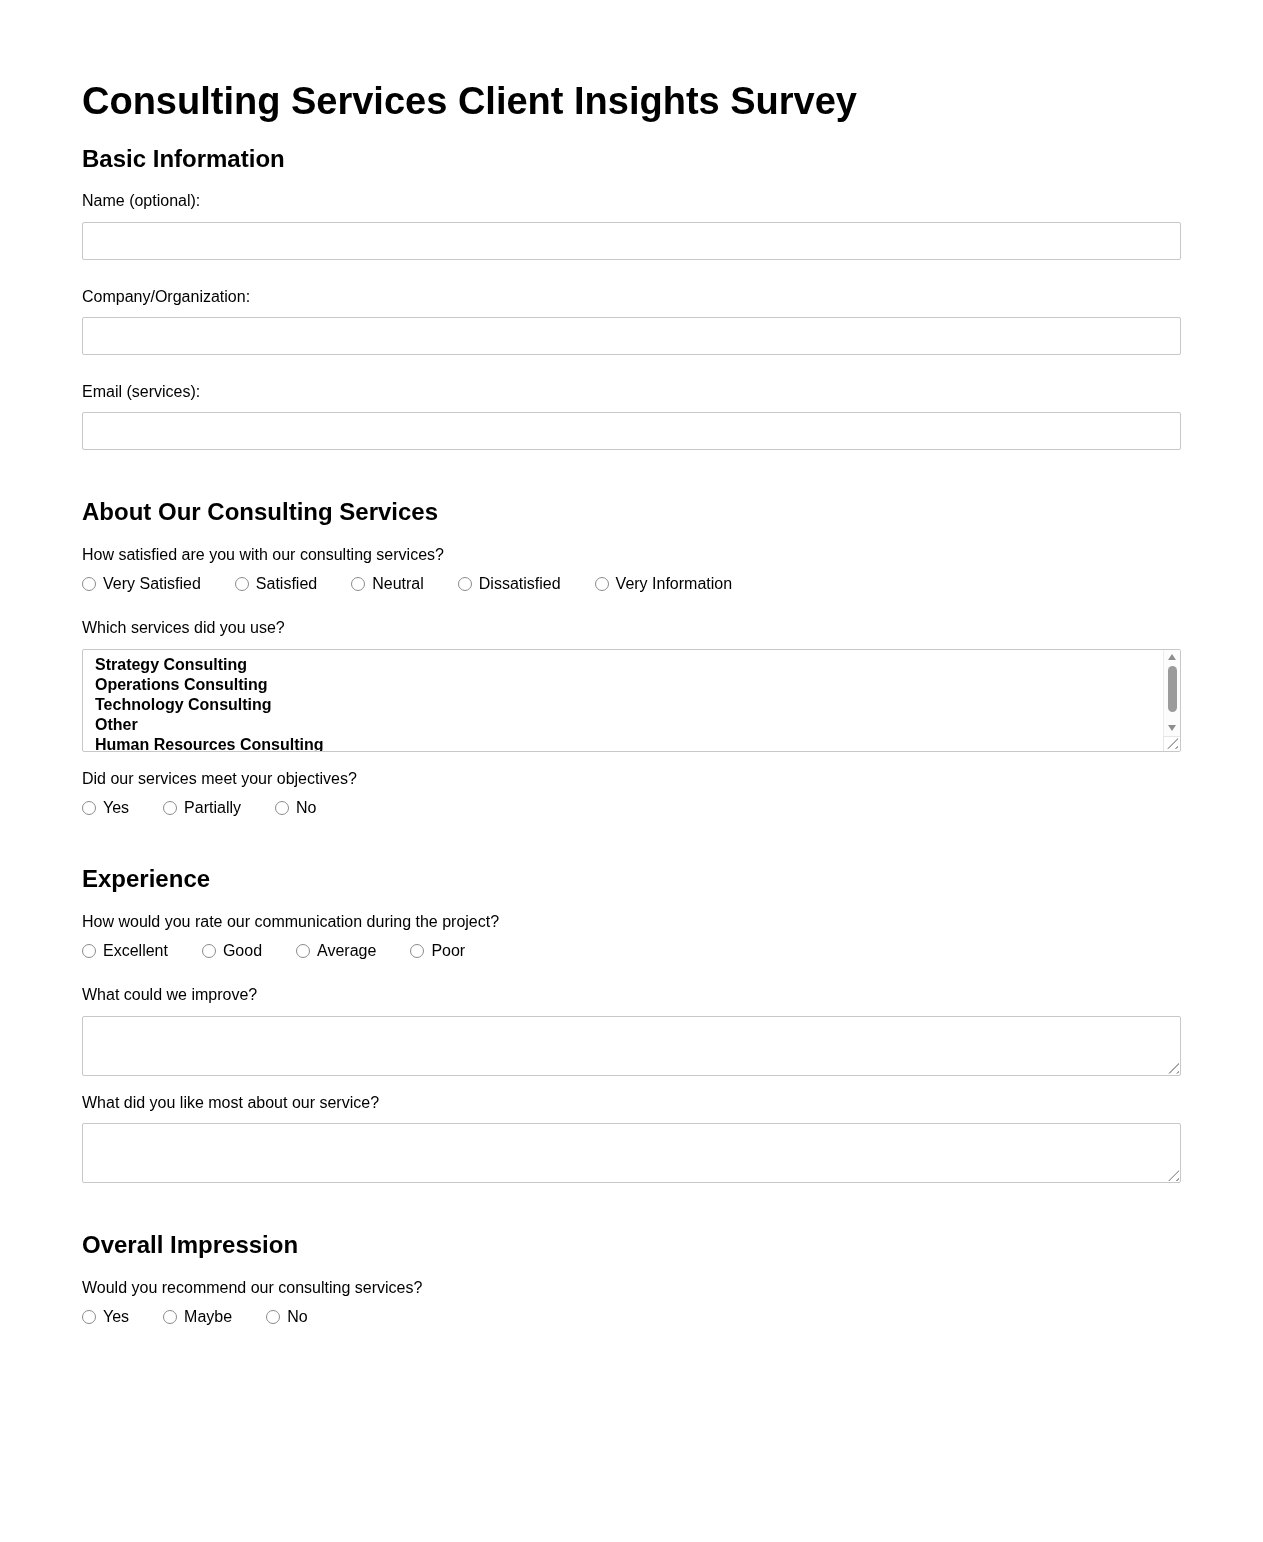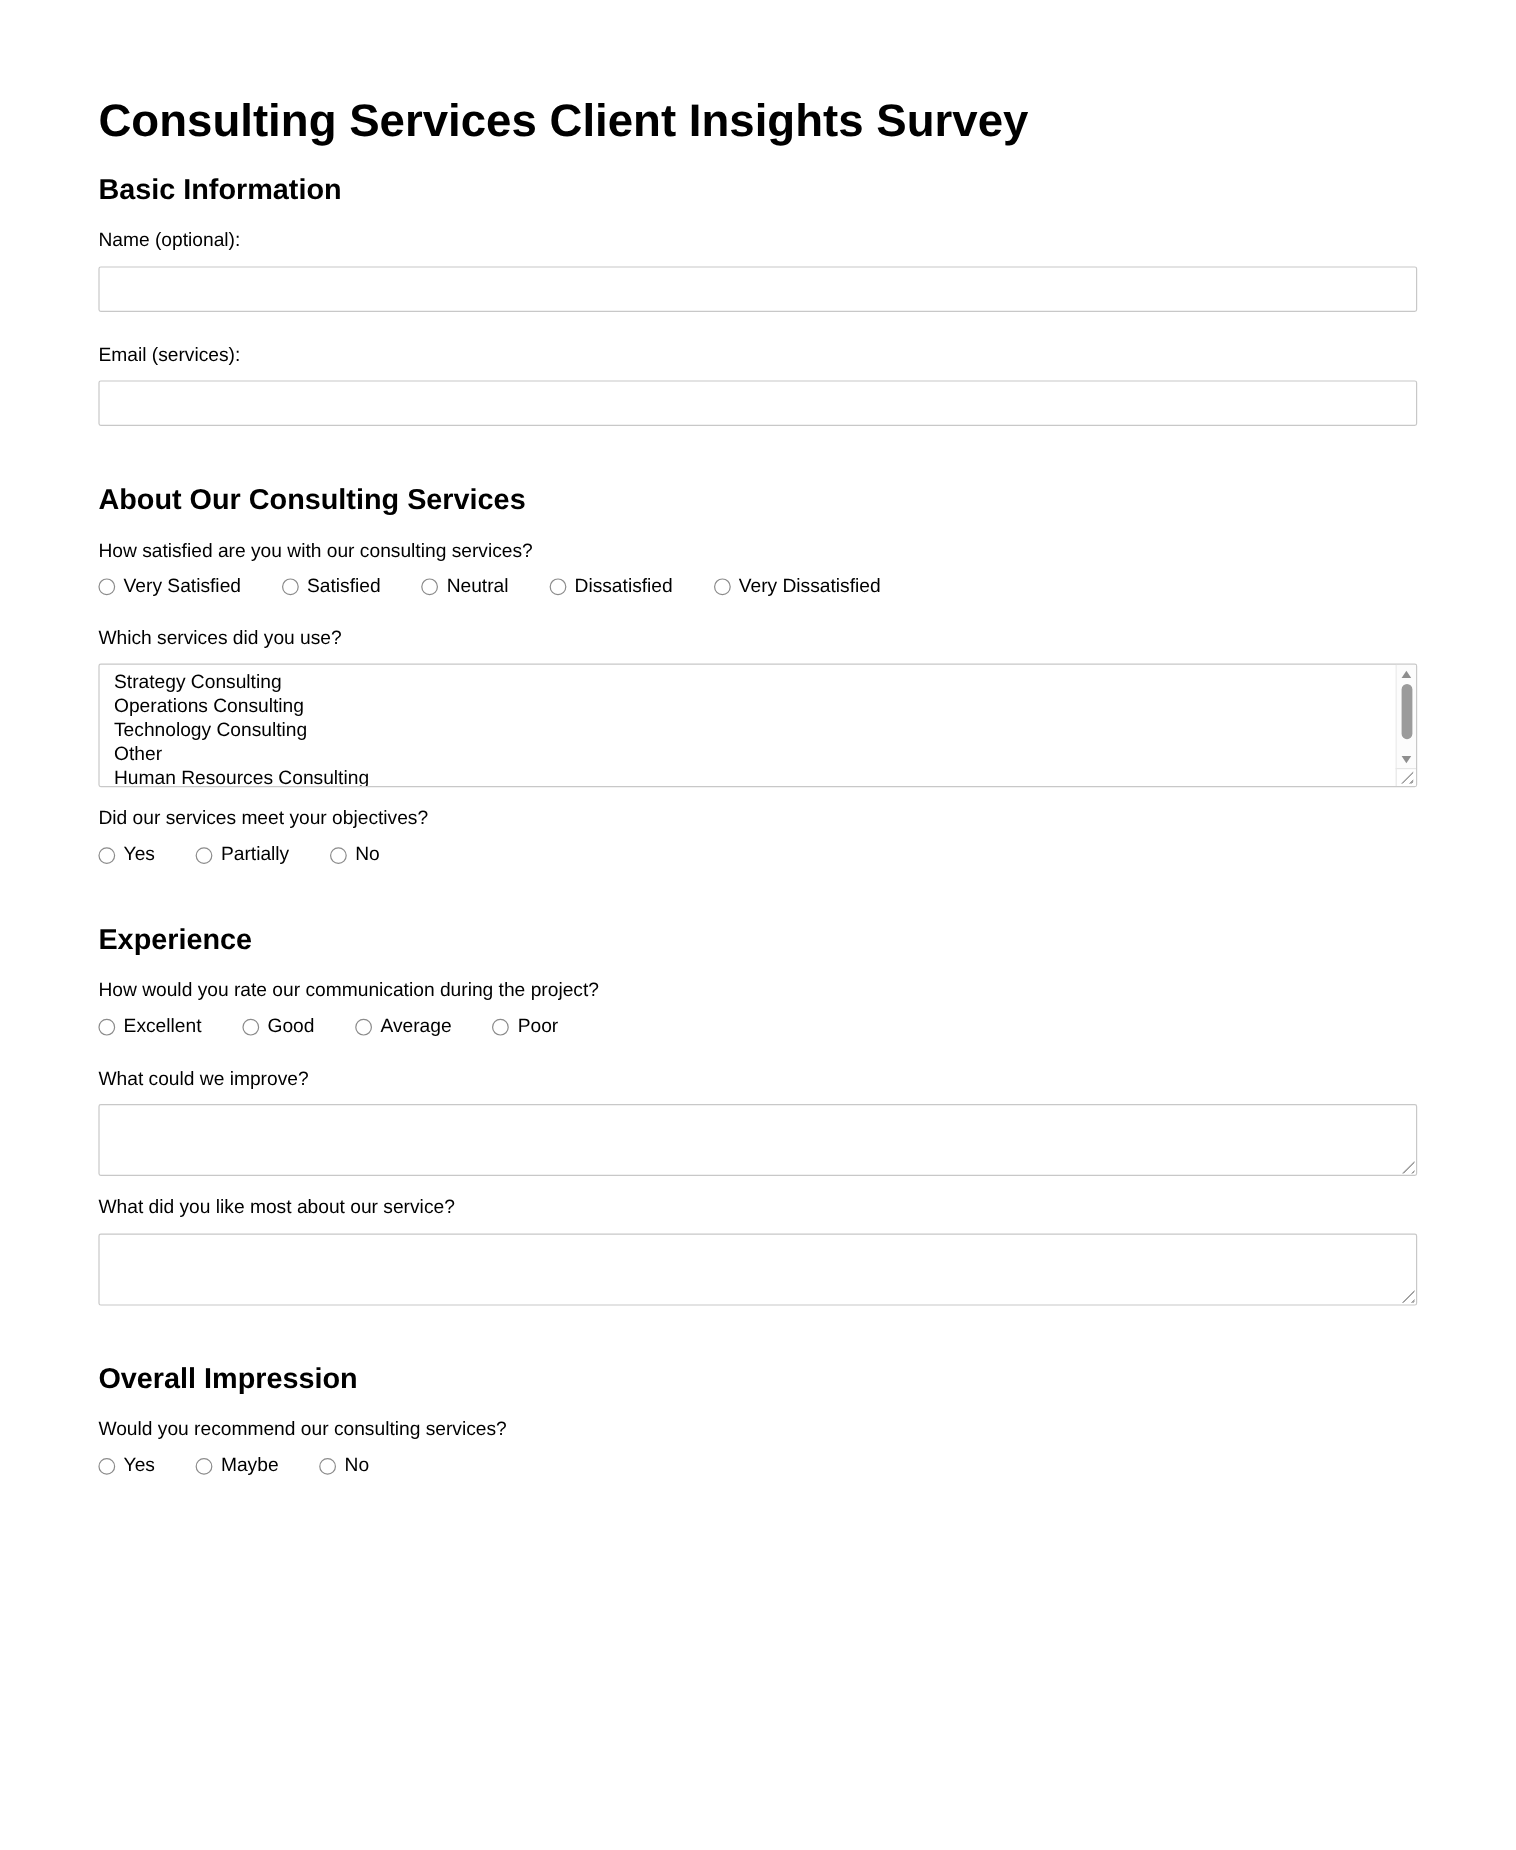--- a/index.html
+++ b/index.html
@@ -73,20 +73,21 @@
     border: 1px solid #c8c8c8;
     border-radius: 2px;
     background: #fff;
     overflow: hidden;
   }
   .lb-options { padding: 5px 22px 0 0; }
   .lb-option {
     line-height: 20px;
     padding-left: 12px;
     white-space: nowrap;
+    font-weight: bold;
   }
   .sb {
     position: absolute;
     top: 0; right: 0;
     width: 17px;
     height: calc(100% - 15px);
     background: #fcfcfc;
     border-left: 1px solid #ececec;
     display: flex;
     flex-direction: column;
@@ -153,20 +154,24 @@
   <h1>Consulting Services Client Insights Survey</h1>
 
   <section>
     <h2>Basic Information</h2>
 
     <div class="form-group">
       <label class="field-label">Name (optional):</label>
       <input type="text" class="text-input" value="" style="">
     </div>
 
+    <div class="form-group">
+      <label class="field-label">Company/Organization:</label>
+      <input type="text" class="text-input" value="" style="">
+    </div>
 
     <div class="form-group">
       <label class="field-label">Email (services):</label>
       <input type="text" class="text-input" value="" style="">
     </div>
   </section>
 
   <section>
     <h2>About Our Consulting Services</h2>
 
@@ -184,21 +189,21 @@
         <label class="radio-option">
           <input type="radio" name="satisfaction" style="">
           <span>Neutral</span>
         </label>
         <label class="radio-option">
           <input type="radio" name="satisfaction" style="">
           <span>Dissatisfied</span>
         </label>
         <label class="radio-option">
           <input type="radio" name="satisfaction" style="">
-          <span>Very Dissatisfied</span>
+          <span>Very Information</span>
         </label>
       </div>
     </div>
 
     <div class="question boxed">
       <span class="q-label">Which services did you use?</span>
       <div class="listbox">
         <div class="lb-options">
           <div class="lb-option">Strategy Consulting</div>
           <div class="lb-option">Operations Consulting</div>

